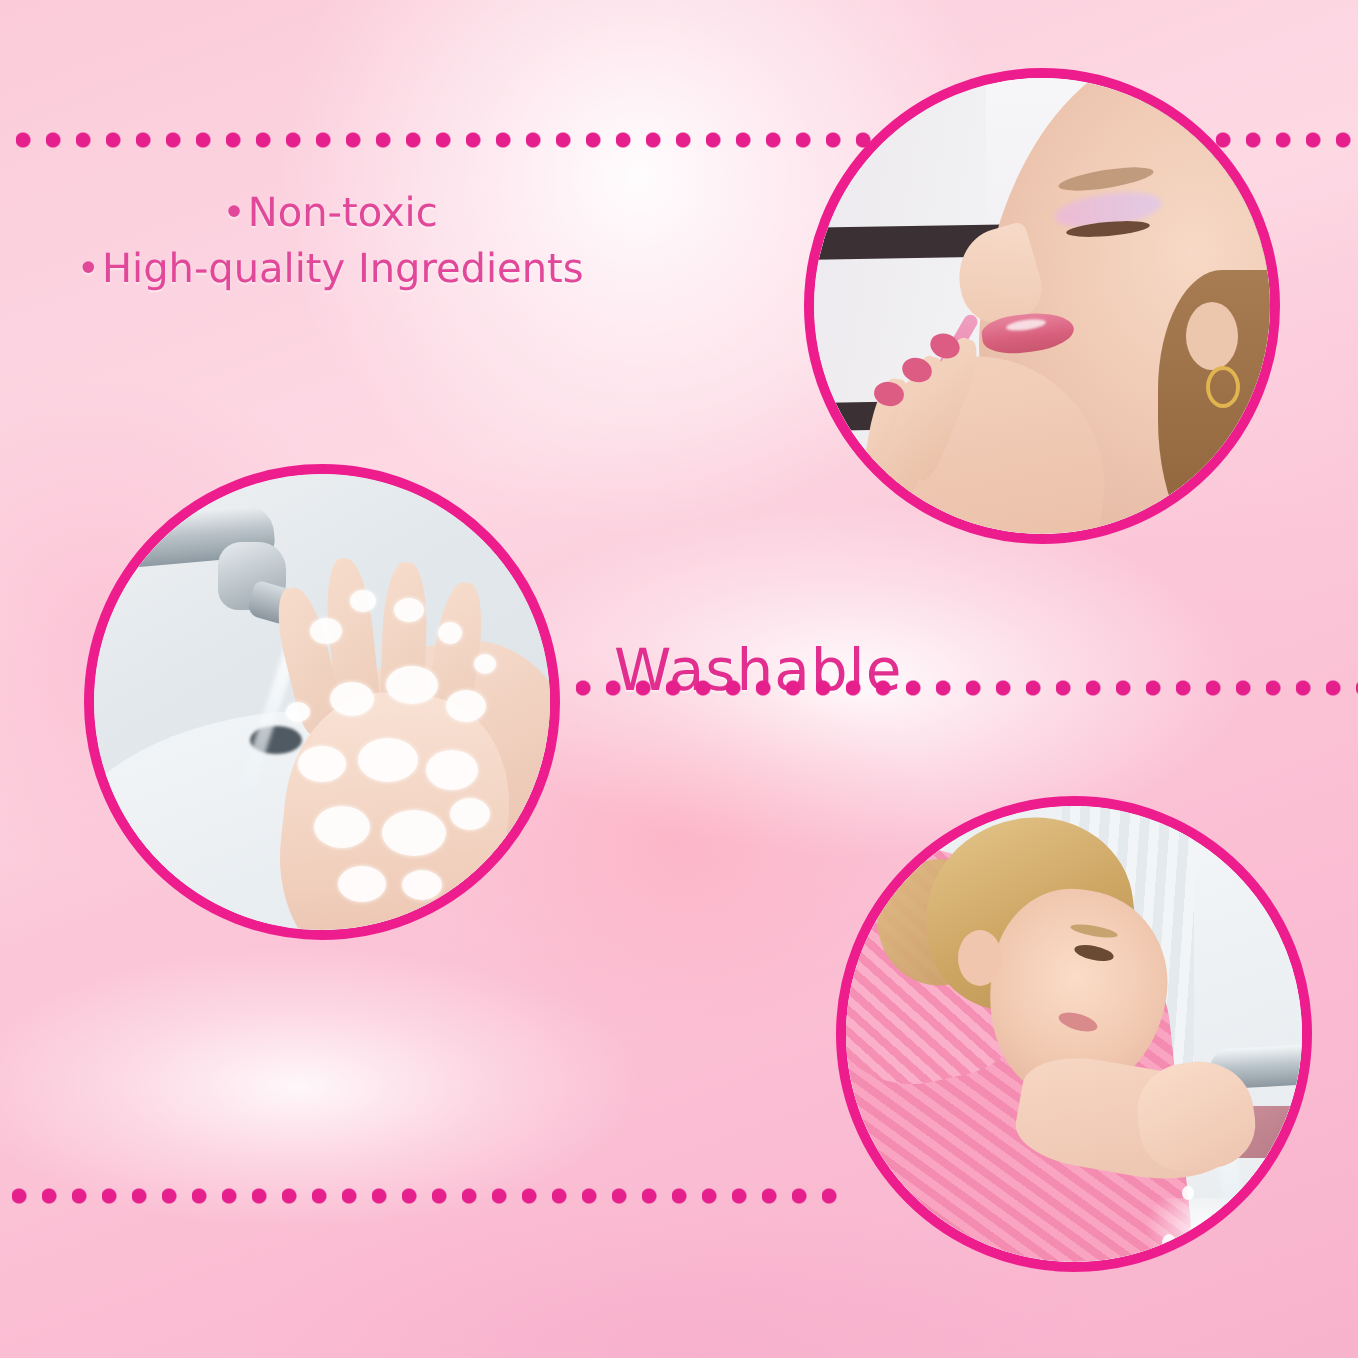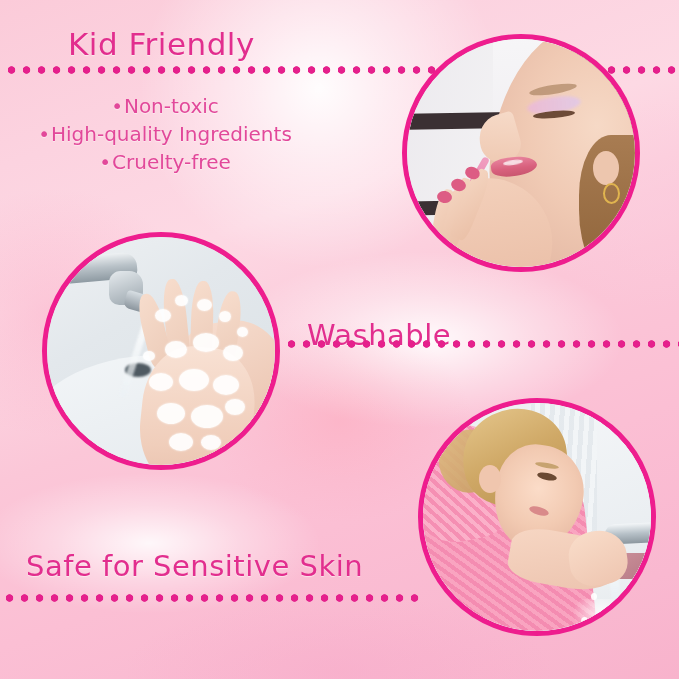--- a/index.html
+++ b/index.html
@@ -449,30 +449,27 @@
 <div id="poster">
 
   <div class="bg-layer bg-base"></div>
   <div class="bg-layer bg-glow-a"></div>
   <div class="bg-layer bg-glow-b"></div>
   <div class="bg-layer bg-glow-c"></div>
   <div class="bg-layer bg-glow-d"></div>
   <div class="bg-layer bg-glow-e"></div>
   <div class="bg-layer bg-glow-f"></div>
 
-  <div class="headline" id="title-kid-friendly">Kid Friendly</div>
 
   <div class="headline" id="title-washable">Washable</div>
 
-  <div class="headline" id="title-safe-skin">Safe for Sensitive Skin</div>
 
   <ul id="feature-list">
     <li>Non-toxic</li>
     <li>High-quality Ingredients</li>
-    <li>Cruelty-free</li>
   </ul>
 
   <div class="dot-divider" id="divider-top"></div>
   <div class="dot-divider" id="divider-middle"></div>
   <div class="dot-divider" id="divider-bottom"></div>
 
   <div class="photo-circle" id="photo-lipgloss">
     <div class="photo-inner">
       <div class="s1-wall"></div>
       <div class="s1-mirror"></div>

